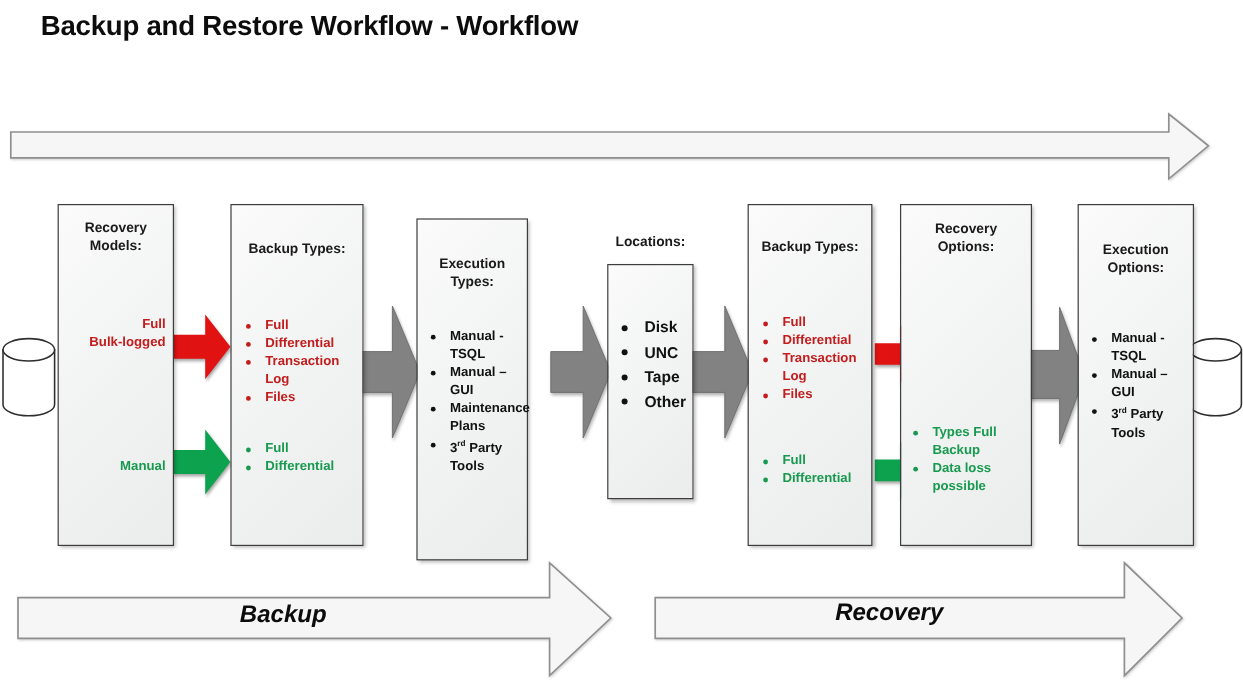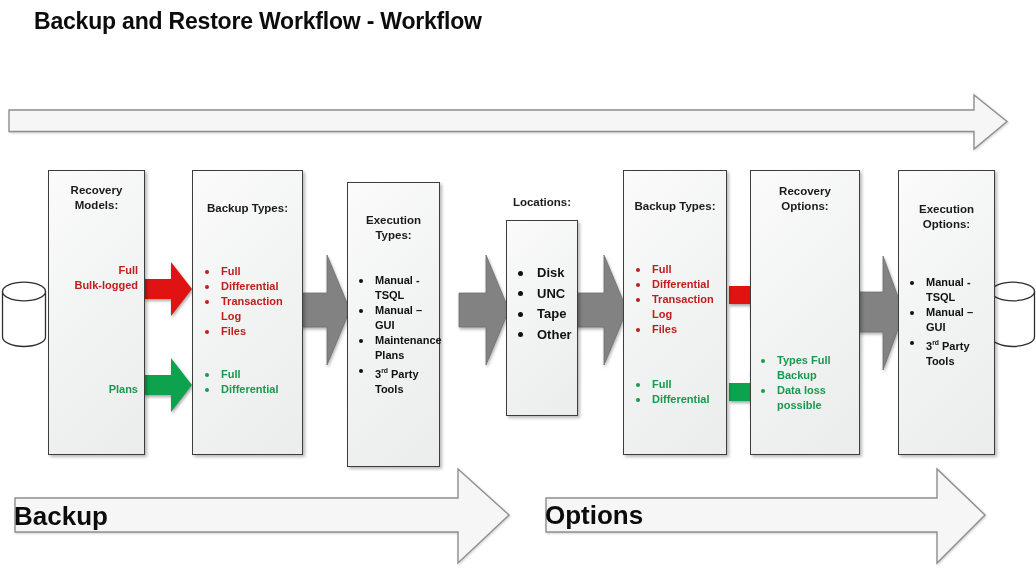--- a/index.html
+++ b/index.html
@@ -70,22 +70,22 @@
   .arrow-gray polygon  { fill: var(--gray-arrow, #828282); stroke: #6f6f6f; stroke-width: 0.8; }
   .arrow-red, .arrow-green { filter: drop-shadow(1.5px 2px 1.5px rgba(0,0,0,0.35)); z-index: 1; }
   .arrow-gray { filter: drop-shadow(1.5px 2px 1.5px rgba(0,0,0,0.3)); z-index: 1; }
 
   .outline-arrow polygon {
     fill: #f6f6f6; stroke: #8f8f8f; stroke-width: 1.4;
   }
   .outline-arrow { filter: drop-shadow(1px 1.5px 1px rgba(0,0,0,0.18)); z-index: 0; }
 
   .phase-label {
-    position: absolute; z-index: 1; 
-    font-size: 26px; font-weight: bold; color: #0c0c0c;
+    position: absolute; z-index: 1; text-align: center;
+    font-size: 20px; font-weight: bold; color: #0c0c0c; font-style: italic;
   }
 
   .cyl path, .cyl ellipse { fill: #ffffff; stroke: #2e2e2e; stroke-width: 1.3; }
   .cyl { z-index: 1; }
 </style>
 </head>
 <body>
 
 <div id="canvas">
 
@@ -105,21 +105,21 @@
     <ellipse cx="23" cy="10.5" rx="21.5" ry="9.3"></ellipse>
   </svg>
 
   <div class="fbox" style="left:48px; top:170px; width:97px; height:285px;">
     <div class="box-title tt12">Recovery Models:</div>
     <ul class="plainlist c-red" style="top:92px; right:6px; left:6px;">
         <li>Full</li>
         <li>Bulk-logged</li>
       </ul>
     <ul class="plainlist c-green" style="top:211px; right:6px; left:6px;">
-        <li>Plans</li>
+        <li>Manual</li>
       </ul>
   </div>
 
   <svg class="shape arrow-red" style="left:144px; top:262px;" width="48" height="54" viewBox="0 0 48 54">
     <polygon points="0,17 27,17 27,0 48,27 27,54 27,37 0,37"></polygon>
   </svg>
   <svg class="shape arrow-green" style="left:144px; top:358px;" width="48" height="54" viewBox="0 0 48 54">
     <polygon points="0,17 27,17 27,0 48,27 27,54 27,37 0,37"></polygon>
   </svg>
 
@@ -212,15 +212,15 @@
   </div>
 
   <svg class="shape outline-arrow" style="left:14px; top:467px;" width="498" height="98" viewBox="0 0 498 98">
     <polygon points="1,31 444,31 444,2 495,48 444,96 444,65 1,65"></polygon>
   </svg>
   <div class="phase-label" style="left:14px; top:501px; width:444px;">Backup</div>
 
   <svg class="shape outline-arrow" style="left:545px; top:467px;" width="442" height="98" viewBox="0 0 442 98">
     <polygon points="1,31 392,31 392,2 440,48 392,96 392,65 1,65"></polygon>
   </svg>
-  <div class="phase-label" style="left:545px; top:500px; width:392px;">Options</div>
+  <div class="phase-label" style="left:545px; top:500px; width:392px;">Recovery</div>
 
 </div>
 
 </body></html>

